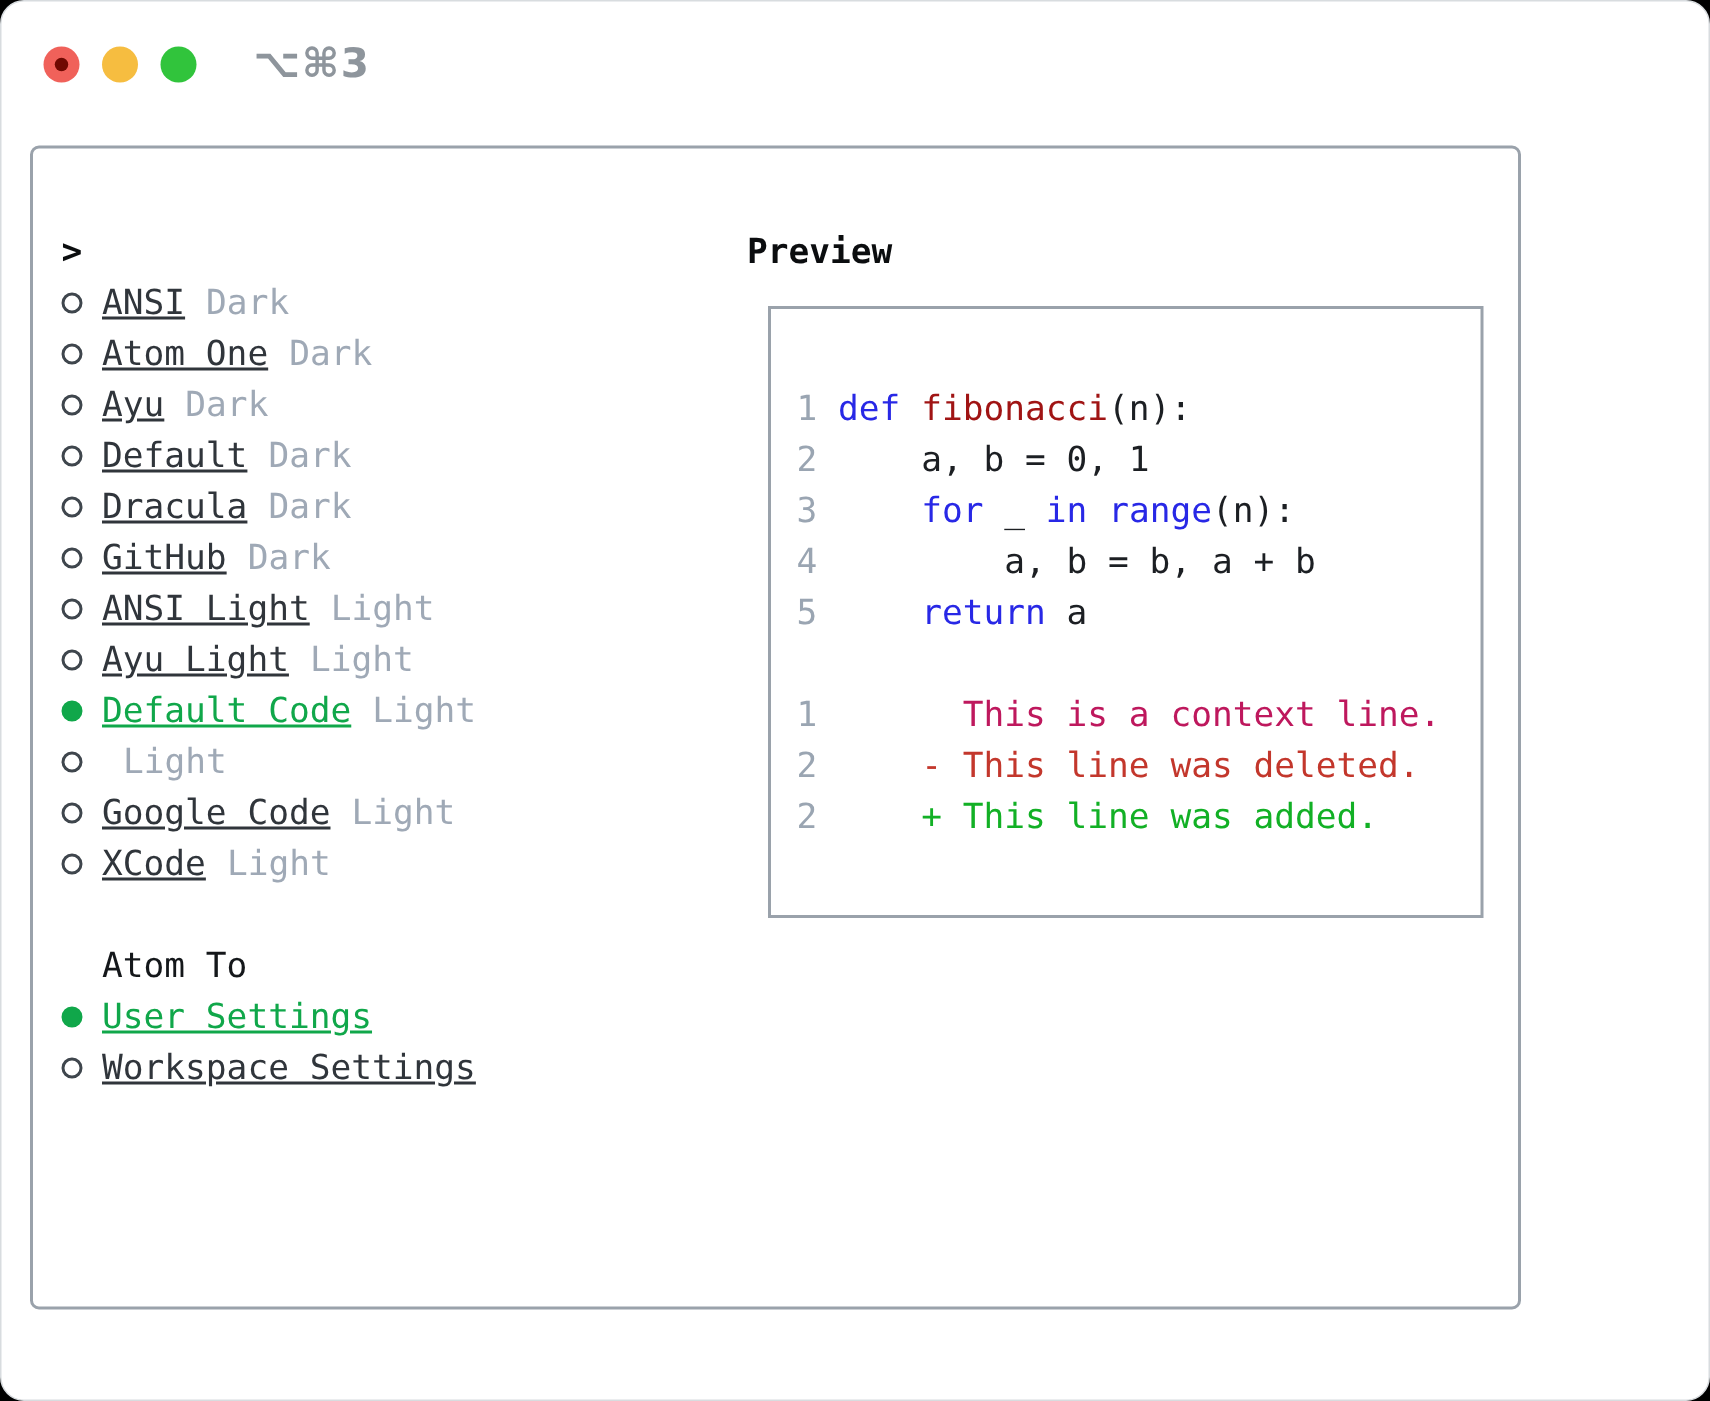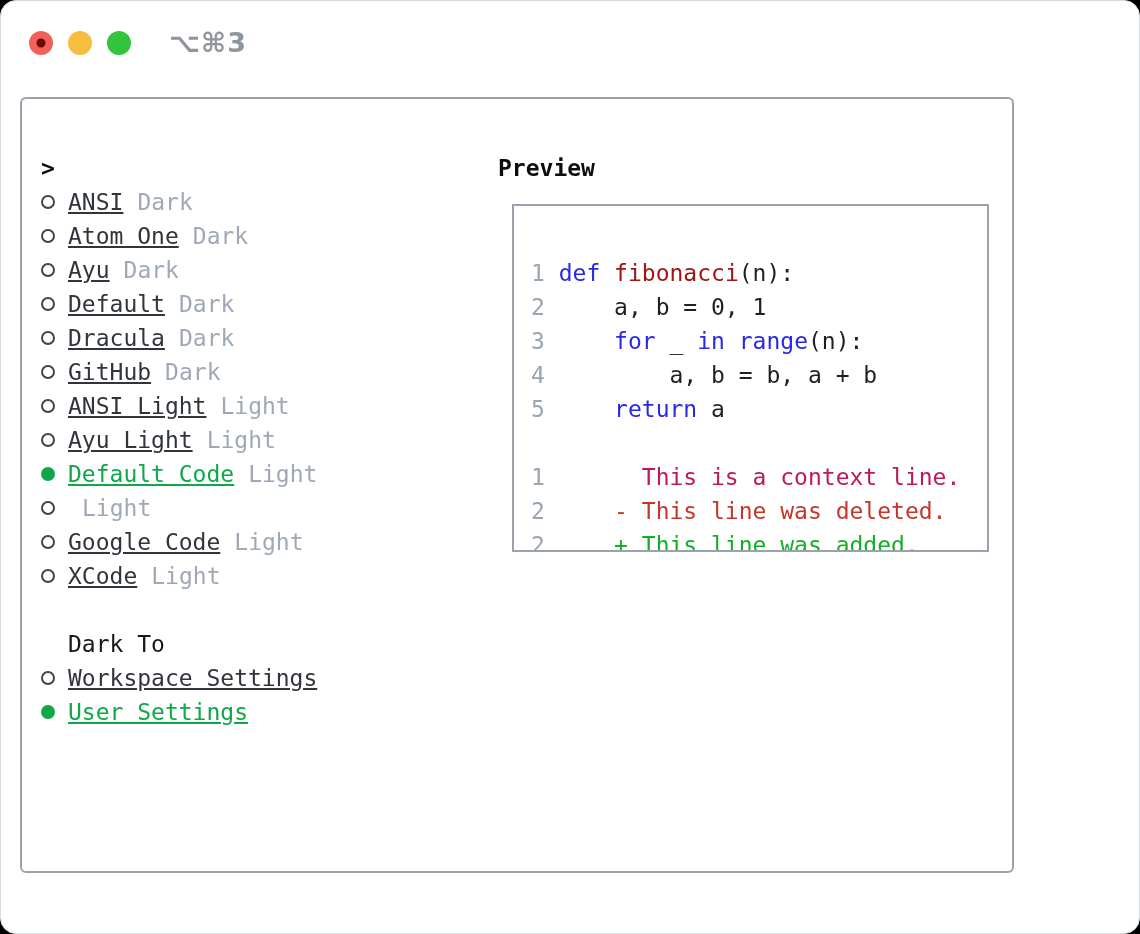--- a/index.html
+++ b/index.html
@@ -61,21 +61,21 @@
     color:#9fa9b6;width:404px;white-space:normal;
     margin-top:0;line-height:34px;
   }
   
   .preview-label{
     position:absolute;left:476px;top:52px;
     font-size:23px;line-height:34px;font-weight:bold;color:#0b0d0f;
   }
   .preview-box{
     position:absolute;left:490px;top:105px;
-    width:477px;height:348px;
+    width:477px;height:408px;
     box-sizing:border-box;
     border:2px solid #9aa2ab;
     background:#fff;
     overflow:hidden;
   }
   .code{
     padding:50px 0 0 17px;
     font-size:23px;line-height:34px;
     white-space:pre;
   }
@@ -179,33 +179,33 @@
             <span class="gutter"><span class="bullet"></span></span>
             <span class="name">XCode</span>
             <span class="variant">Light</span>
           </div>
         </div>
 
       <div class="spacer-line"></div>
 
       <div class="row">
         <span class="gutter"></span>
-        <span class="apply-heading">Dark To</span>
+        <span class="apply-heading">Atom To</span>
       </div>
 
       <div>
 
+          <div class="row selected">
+            <span class="gutter"><span class="bullet"></span></span>
+            <span class="name">User Settings</span>
+          </div>
+
           <div class="row">
             <span class="gutter"><span class="bullet"></span></span>
             <span class="name">Workspace Settings</span>
-          </div>
-
-          <div class="row selected">
-            <span class="gutter"><span class="bullet"></span></span>
-            <span class="name">User Settings</span>
           </div>
         </div>
 
       <div class="spacer-line"></div>
 
     </div>
 
     <div class="preview-label">Preview</div>
 
     <div class="preview-box">

